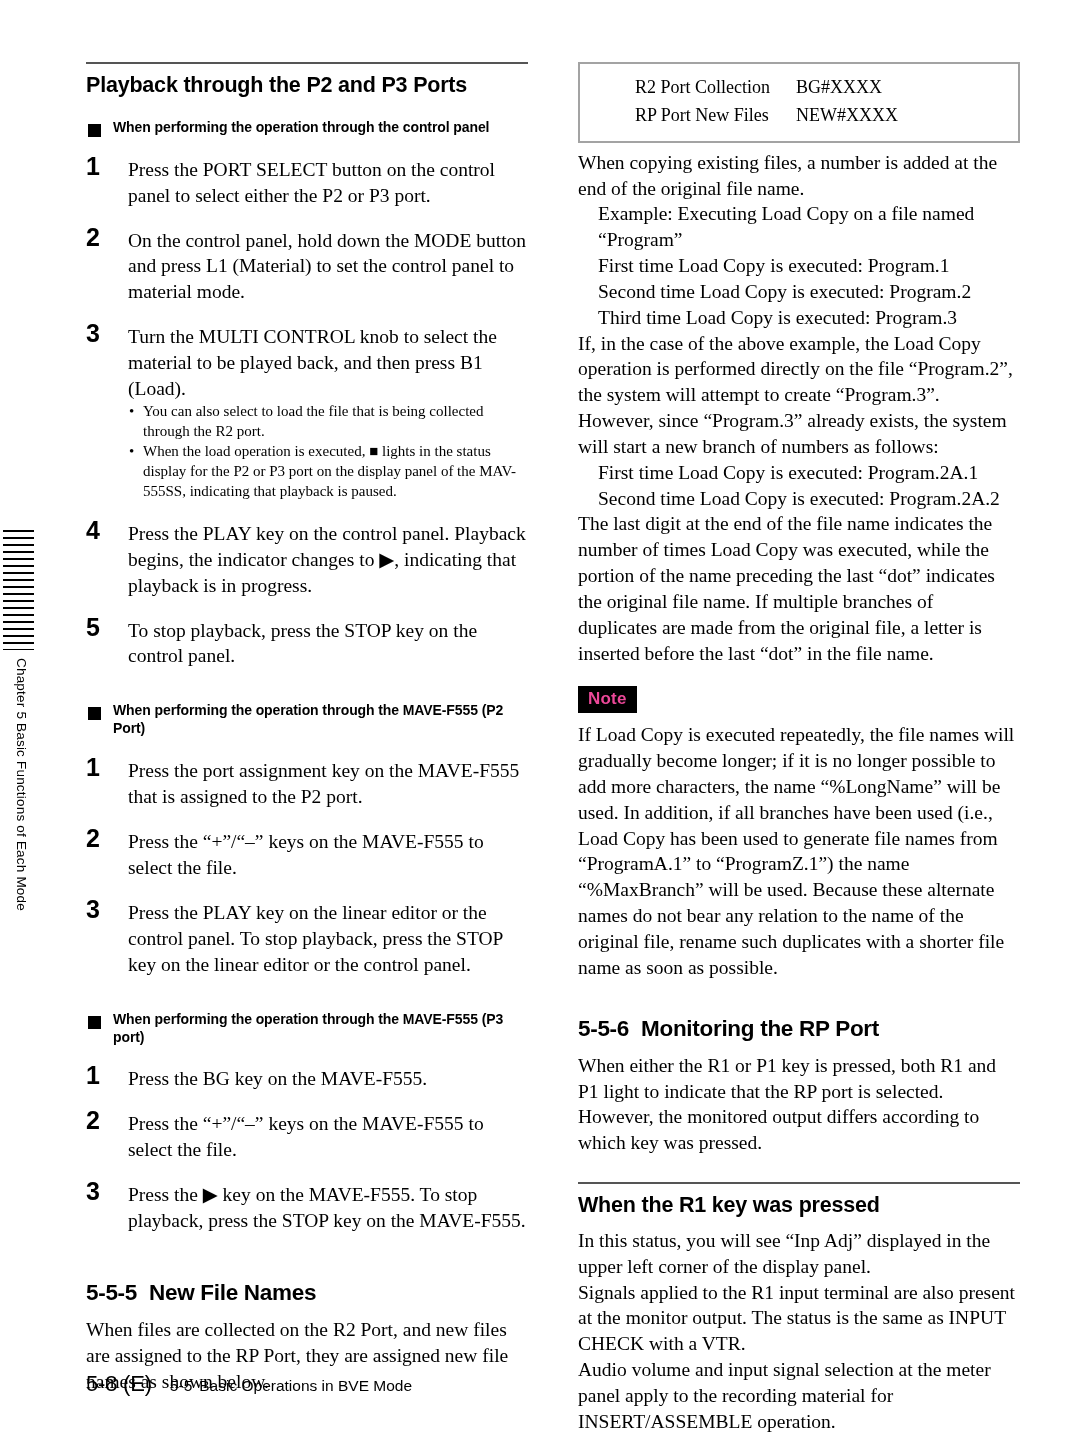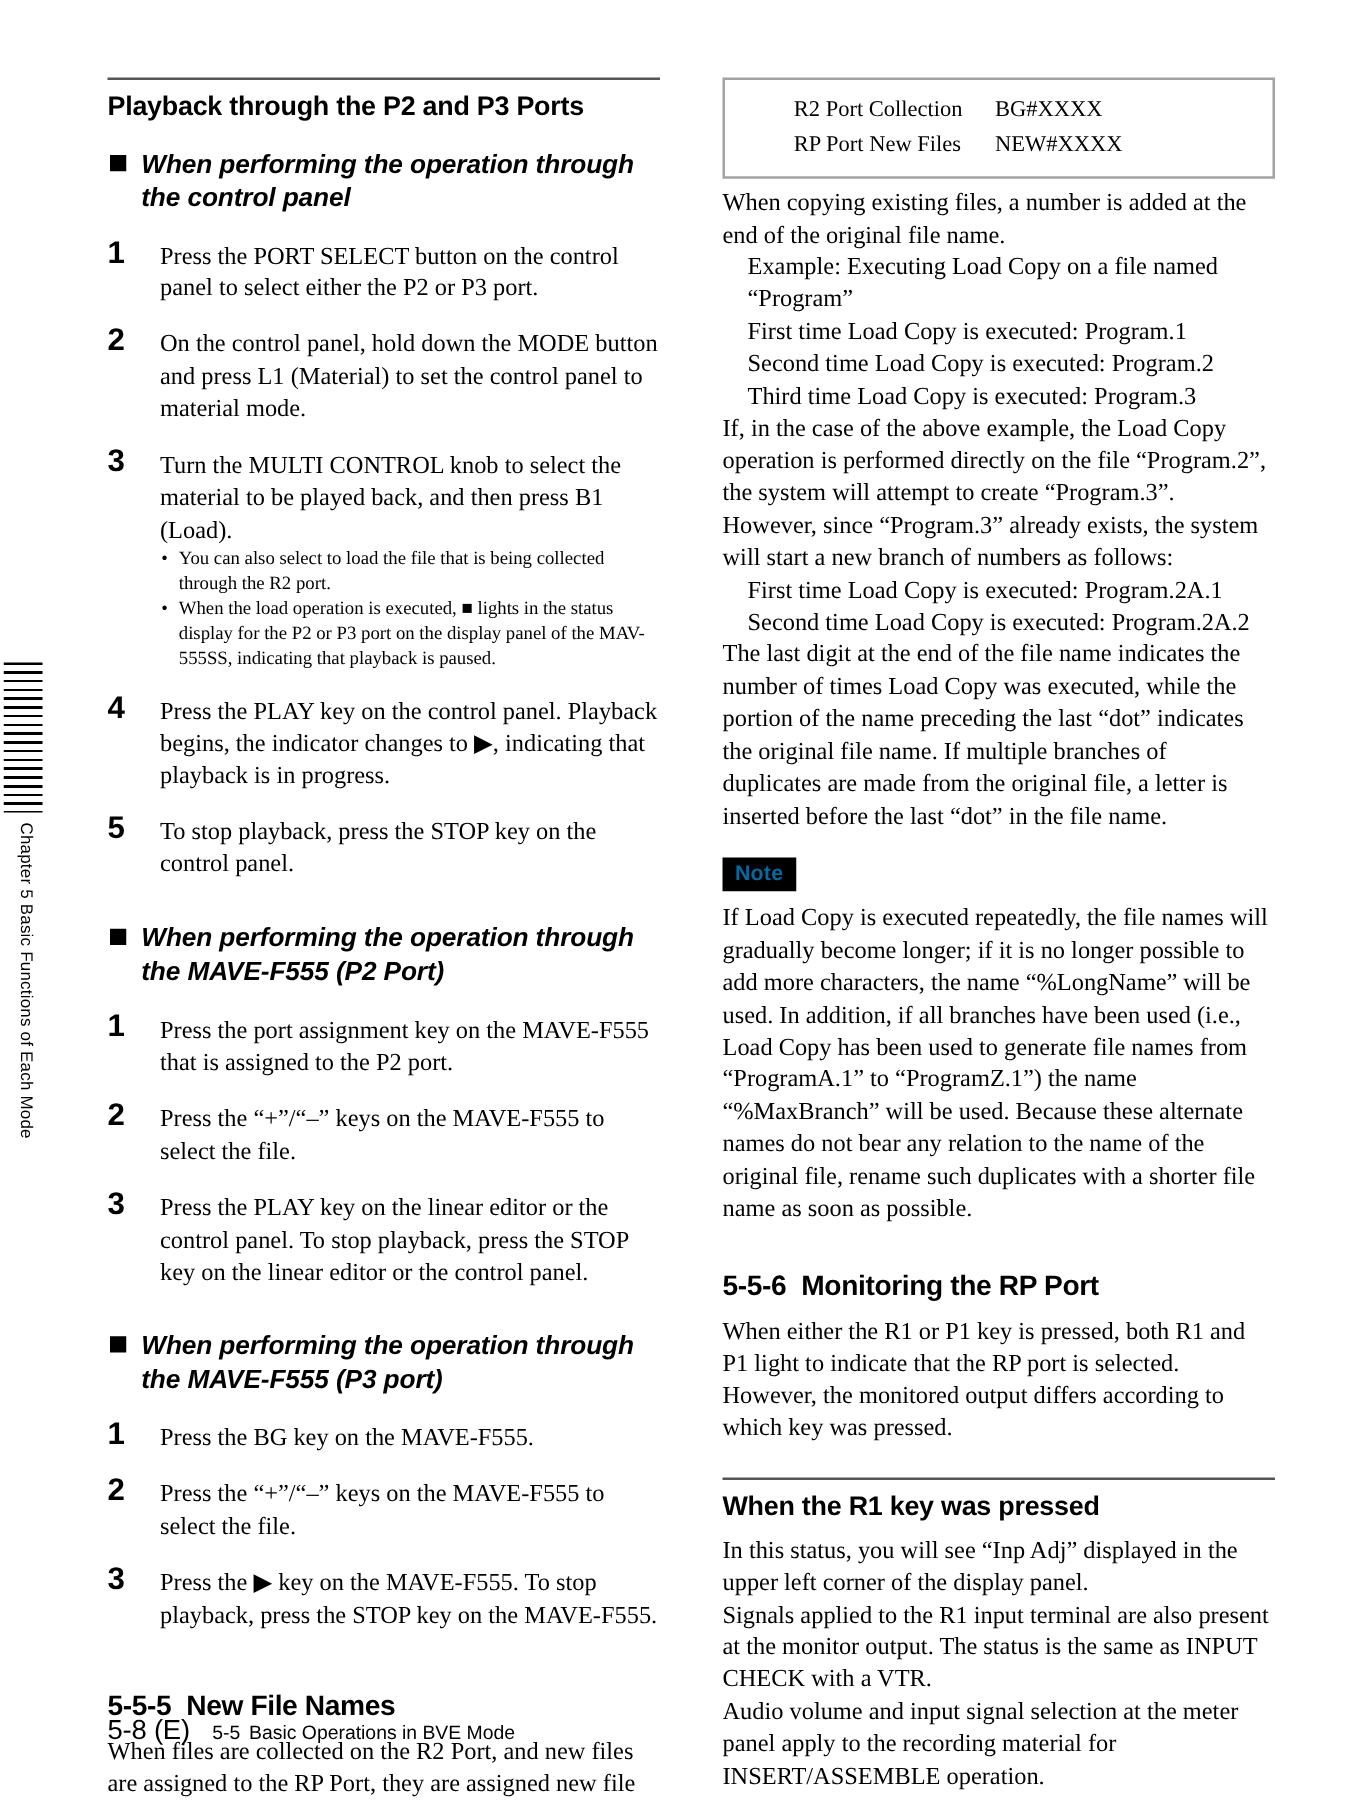--- a/index.html
+++ b/index.html
@@ -76,28 +76,27 @@
     font-size: 22.5px;
     font-weight: bold;
     letter-spacing: -0.3px;
     margin: 0 0 10px 0;
     line-height: 1.25;
   }
   h2.sec-head .num { margin-right: 12px; }
 
   h3.sq-head {
     font-family: "Liberation Sans", sans-serif;
-    font-size: 21px;
+    font-size: 14px;
     font-weight: bold;
     line-height: 1.28;
     margin: 0 0 20px 0;
     padding-left: 27px;
     position: relative;
     letter-spacing: -0.1px;
-    font-style: italic;
   }
   h3.sq-head::before {
     content: "";
     position: absolute;
     left: 2px; top: 5px;
     width: 13px; height: 13px;
     background: #000000;
   }
 
   
@@ -157,21 +156,21 @@
   .table-note {
     font-size: 18px;
     text-align: center;
     margin: 0 0 20px 0;
   }
 
   
   .note-badge {
     display: inline-block;
     background: #000000;
-    color: #0369a1;
+    color: #ec4899;
     font-family: "Liberation Sans", sans-serif;
     font-size: 17px;
     font-weight: bold;
     padding: 3px 10px 4px 10px;
     margin: 0 0 9px 0;
     letter-spacing: 0.2px;
   }
 
   
   .footer {

